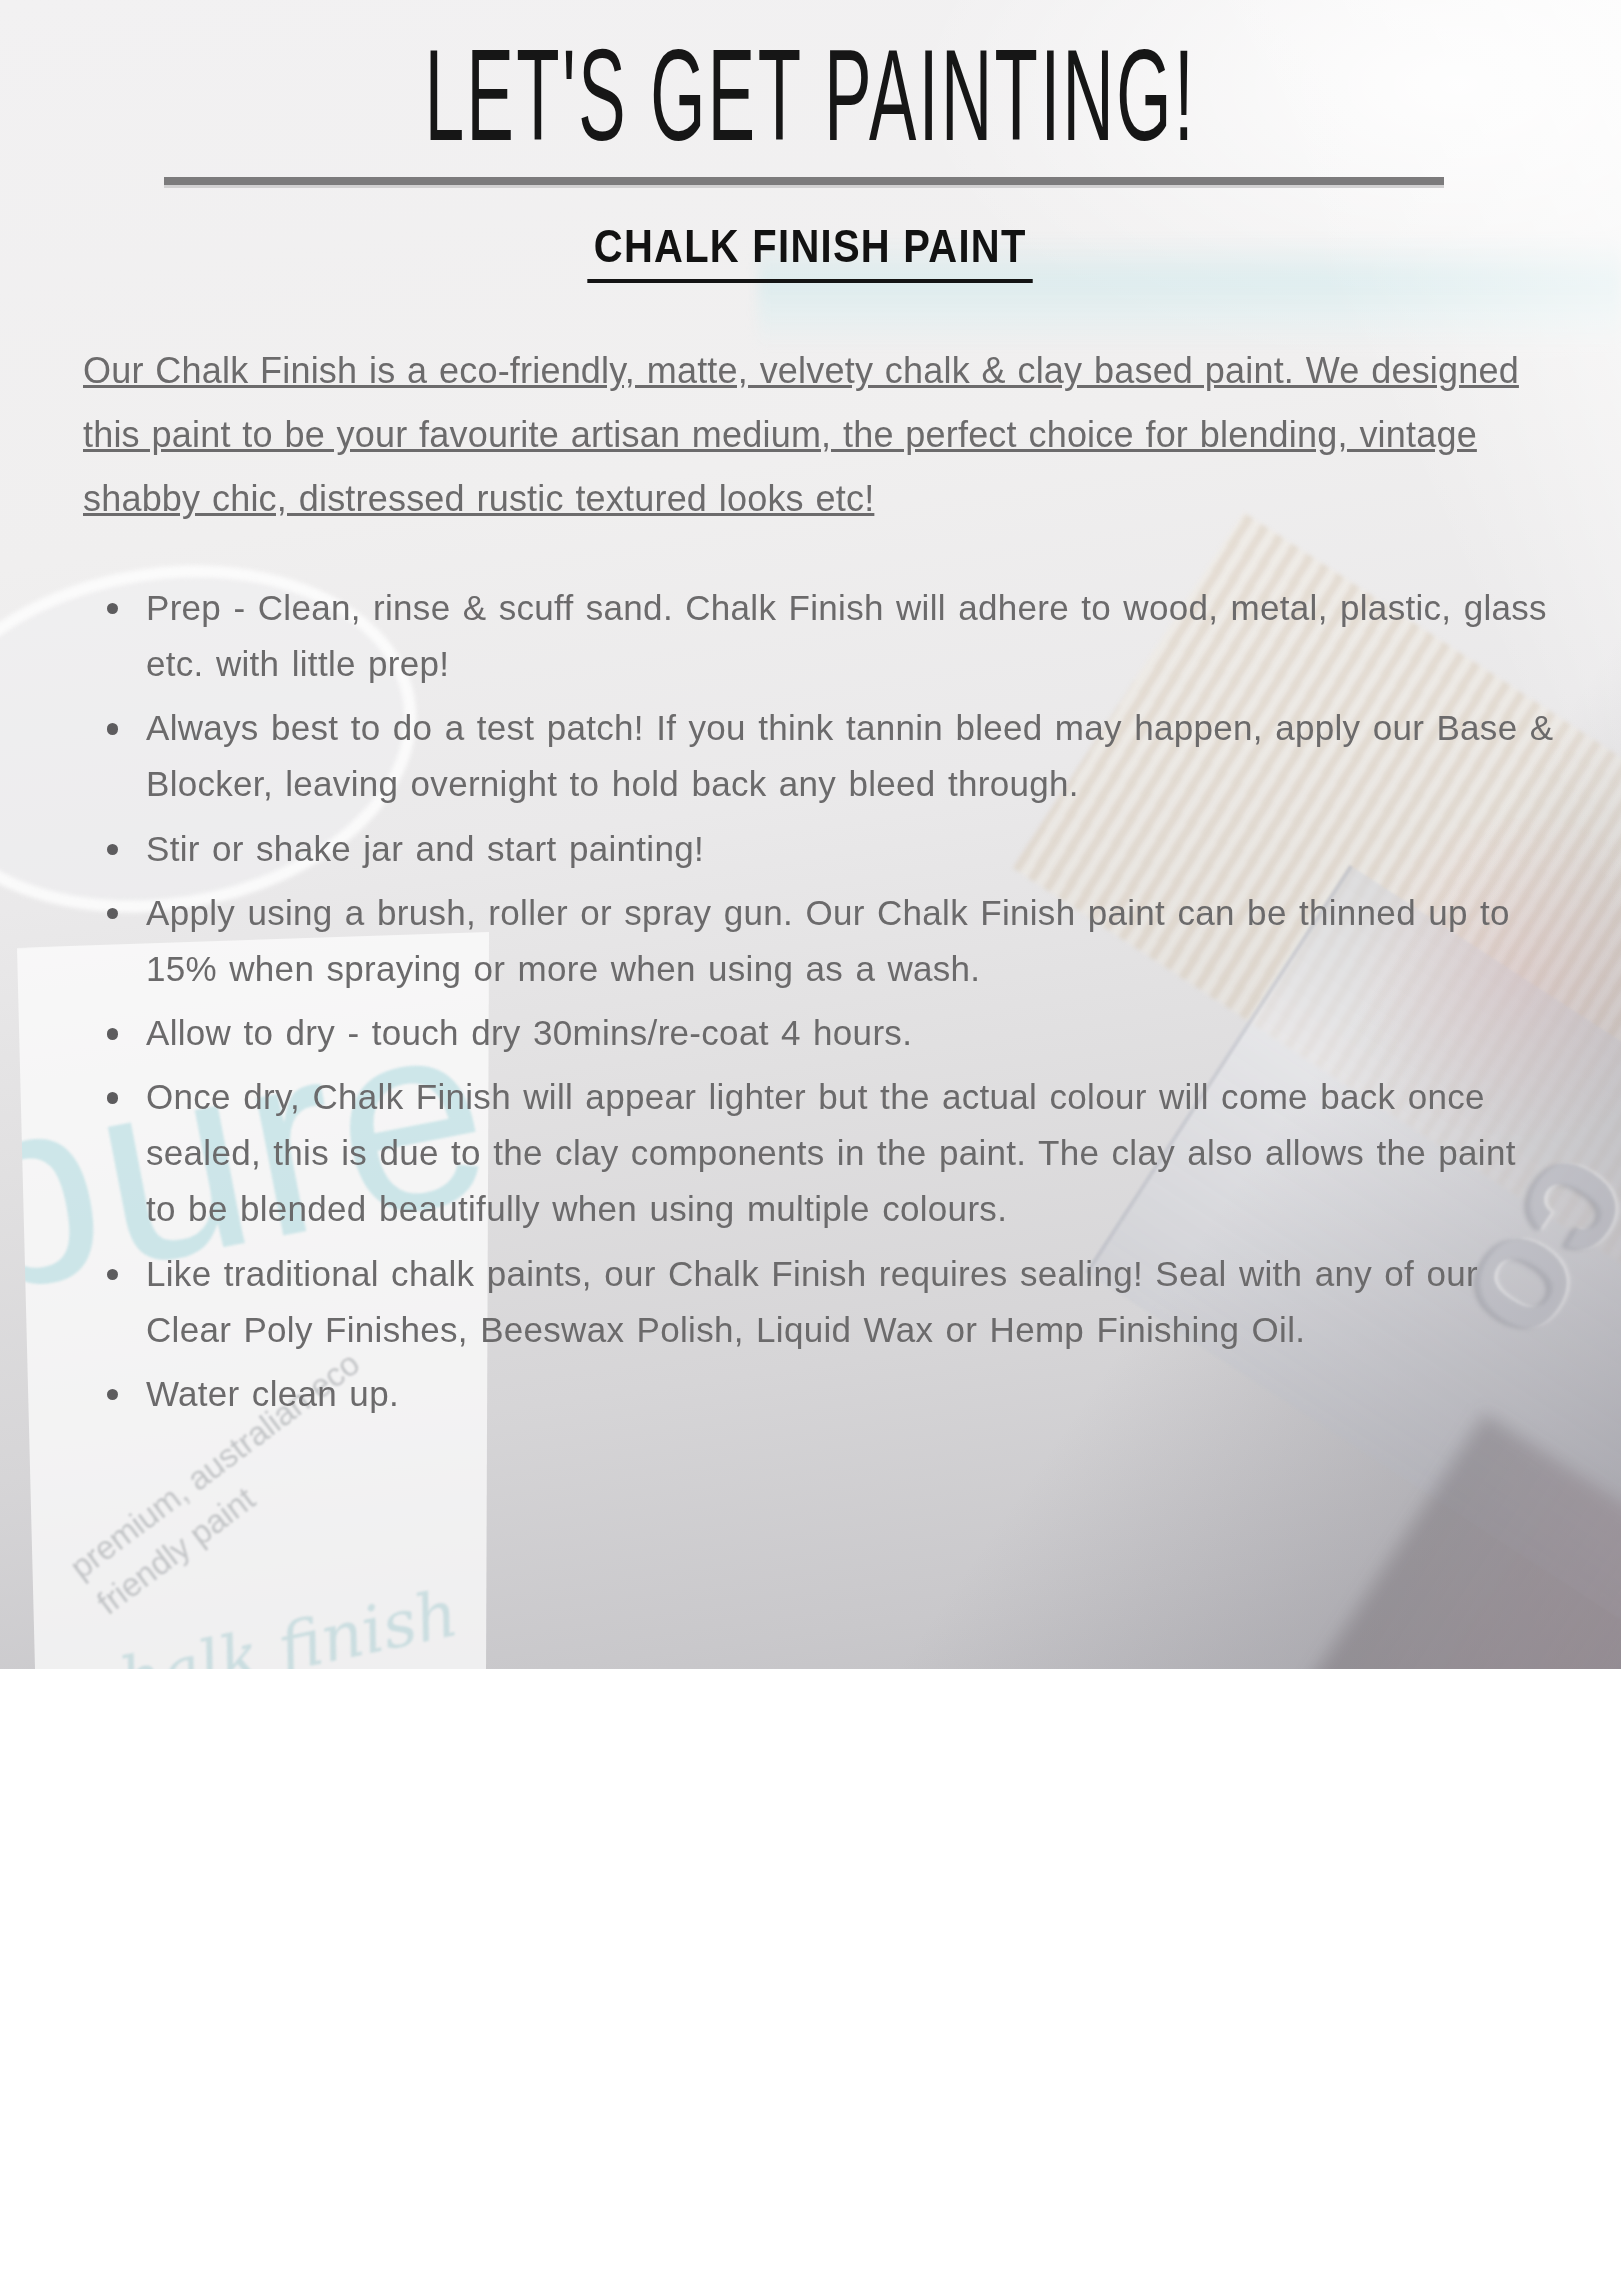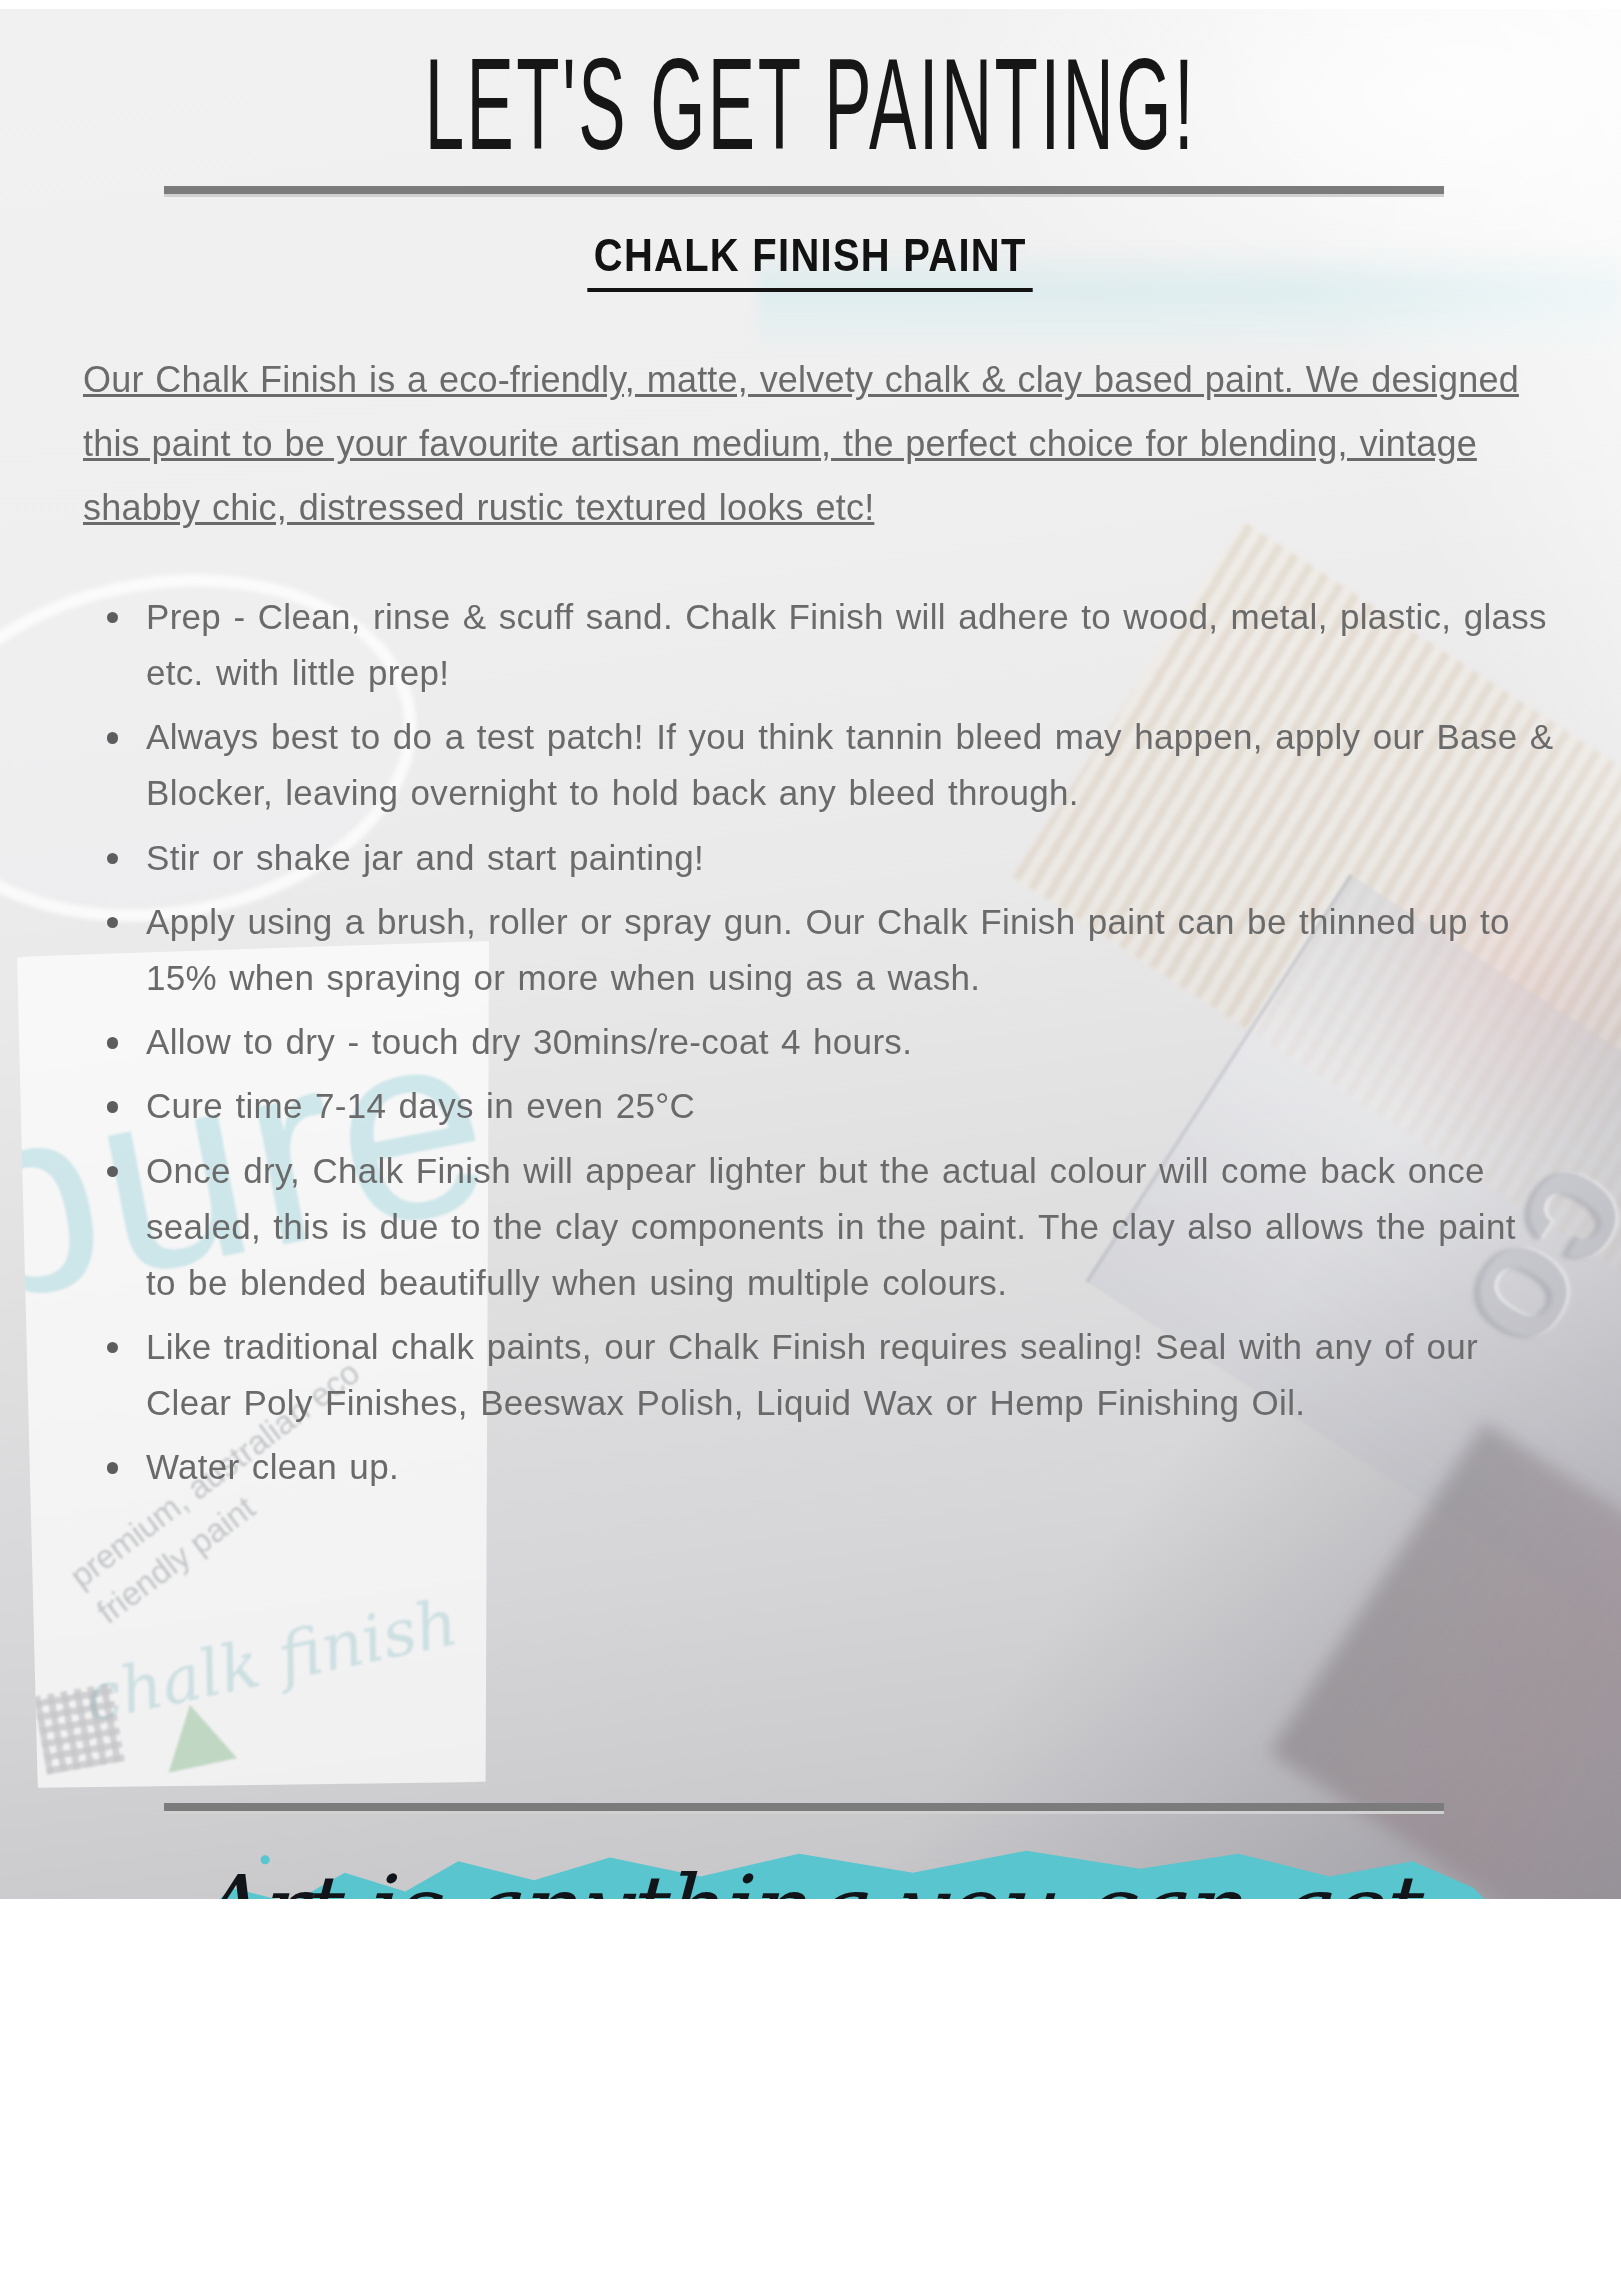--- a/index.html
+++ b/index.html
@@ -1,20 +1,19 @@
 <!DOCTYPE html>
 <html style="font-size:12px"><head>
 <meta charset="utf-8">
 <style>
   html,body { margin:0; padding:0; background:#ffffff; }
   .page {
-    position:relative; width:1621px; height:1890px; overflow:hidden;
+    position:relative; width:1621px; height:1669px; overflow:hidden;
     font-family:"Liberation Sans", sans-serif;
     background:linear-gradient(172deg,#f2f1f2 0%,#f0efef 30%,#eae9ea 48%,#e1e0e1 62%,#d6d5d7 78%,#c9c8cb 92%,#c0bfc3 100%);
-    margin-top:9px;
   }
   
   .bg-layer { position:absolute; pointer-events:none; }
   .bg-sheen-topright { left:50%; top:0; right:0; height:424px;
     background:radial-gradient(ellipse at 80% 20%, rgba(255,255,255,0.85), rgba(255,255,255,0) 60%); }
   .bg-towel { left:758px; top:235px; width:864px; height:114px; filter:blur(6px);
     background:linear-gradient(180deg, rgba(255,255,255,0) 0%, rgba(206,233,236,0.55) 40%, rgba(216,239,241,0.4) 70%, rgba(255,255,255,0) 100%); }
   .bg-jar-lid { left:-91px; top:568px; width:485px; height:318px; border-radius:50%;
     border:12px solid rgba(255,255,255,0.75); background:rgba(240,240,242,0.5);
     transform:rotate(-9deg); filter:blur(2.3px); }
@@ -147,21 +146,20 @@
   </div>
 
   <p class="intro">Our Chalk Finish is a eco-friendly, matte, velvety chalk &amp; clay based paint. We designed this paint to be your favourite artisan medium, the perfect choice for blending, vintage shabby chic, distressed rustic textured looks etc!</p>
 
   <ul class="bullets">
     <li>Prep - Clean, rinse &amp; scuff sand. Chalk Finish will adhere to wood, metal, plastic, glass etc. with little prep!</li>
     <li>Always best to do a test patch! If you think tannin bleed may happen, apply our Base &amp; Blocker, leaving overnight to hold back any bleed through.</li>
     <li>Stir or shake jar and start painting!</li>
     <li>Apply using a brush, roller or spray gun. Our Chalk Finish paint can be thinned up to 15% when spraying or more when using as a wash.</li>
     <li>Allow to dry - touch dry 30mins/re-coat 4 hours.</li>
-    <li>Cure time 7-14 days in even 25°C</li>
     <li>Once dry, Chalk Finish will appear lighter but the actual colour will come back once sealed, this is due to the clay components in the paint. The clay also allows the paint to be blended beautifully when using multiple colours.</li>
     <li>Like traditional chalk paints, our Chalk Finish requires sealing! Seal with any of our Clear Poly Finishes, Beeswax Polish, Liquid Wax or Hemp Finishing Oil.</li>
     <li>Water clean up.</li>
   </ul>
 
   <div class="divider divider-bottom"></div>
 
   <div class="splash">
     <svg viewBox="0 0 1950 470" preserveAspectRatio="none">
       <path fill="#58c5cf" d="M 45,215 L 95,148 72,115 155,130 210,75 290,95 360,55 440,80 510,40 610,65

